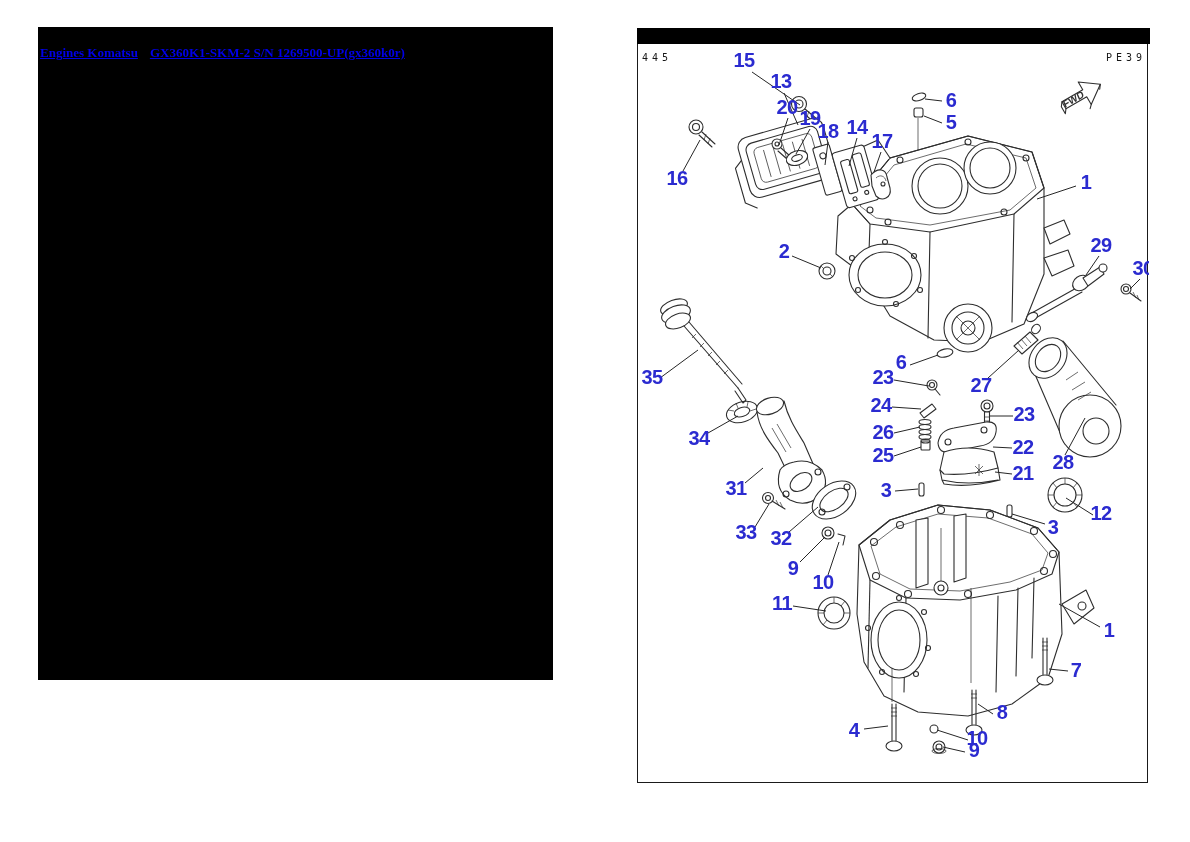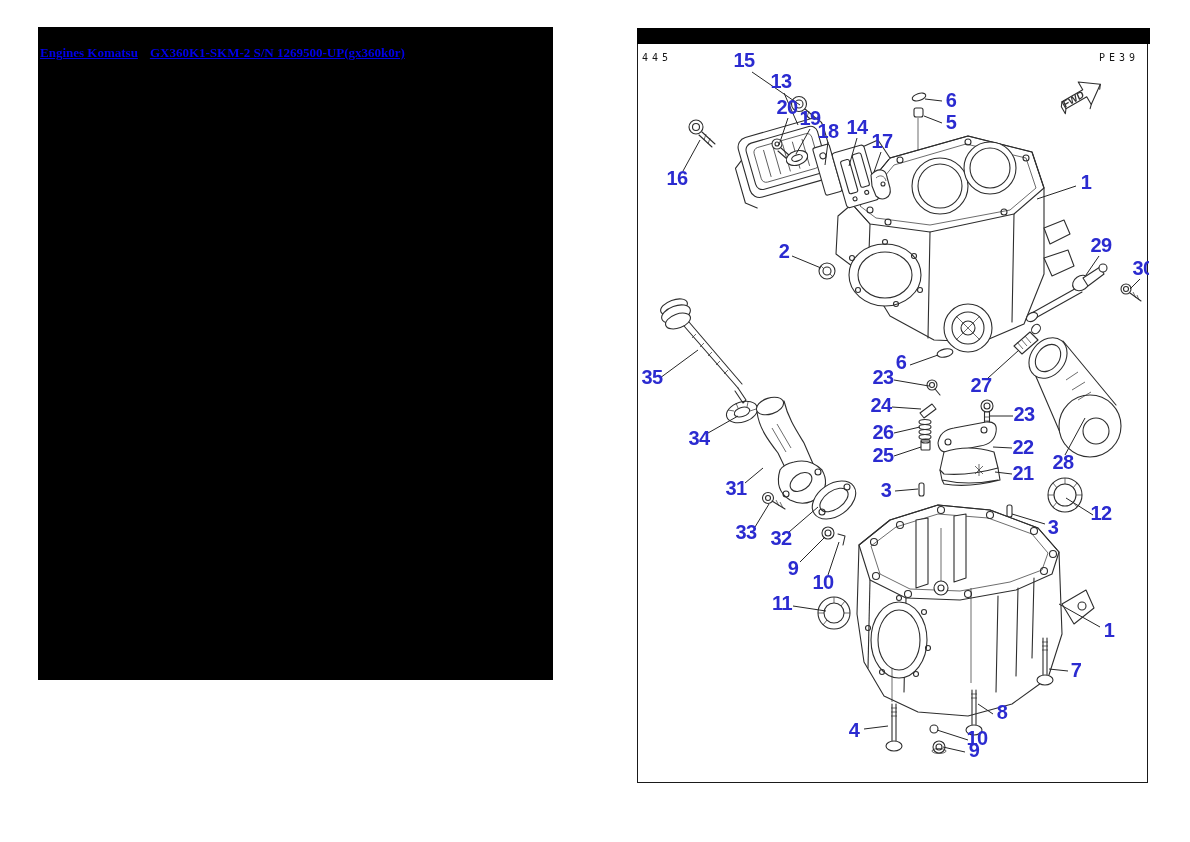--- a/index.html
+++ b/index.html
@@ -21,21 +21,21 @@
   .title-row a + a{margin-left:6px;}
 
   
   .diagram-panel{position:absolute;left:637px;top:28px;width:511px;height:755px;
     background:#fff;border-left:1px solid #1a1a1a;border-right:1px solid #1a1a1a;
     border-bottom:1px solid #1a1a1a;}
   .diagram-topbar{position:absolute;left:-1px;top:0;width:513px;height:16px;background:#000;}
   .corner-text{position:absolute;top:24px;font-size:10px;letter-spacing:4px;color:#161616;
     font-family:"DejaVu Sans Mono","Liberation Mono",monospace;}
   .corner-left{left:4px;}
-  .corner-right{right:8px;}
+  .corner-right{right:1px;}
   .diagram-svg{position:absolute;left:0;top:0;width:511px;height:755px;z-index:1;}
   .watermark{position:absolute;left:256px;top:355px;z-index:2;pointer-events:none;
     font-size:21px;color:var(--watermark-gray);letter-spacing:0.5px;
     font-family:"Liberation Sans",sans-serif;}
 
   
   .art{stroke:var(--line-gray);fill:none;stroke-width:1.1;stroke-linejoin:round;stroke-linecap:round;}
   .artw{stroke:var(--line-gray);fill:#ffffff;stroke-width:1.1;stroke-linejoin:round;stroke-linecap:round;}
   .thin{stroke:var(--line-gray);fill:none;stroke-width:0.7;}
   .callout{fill:var(--callout-blue);font-family:"Liberation Sans",sans-serif;

